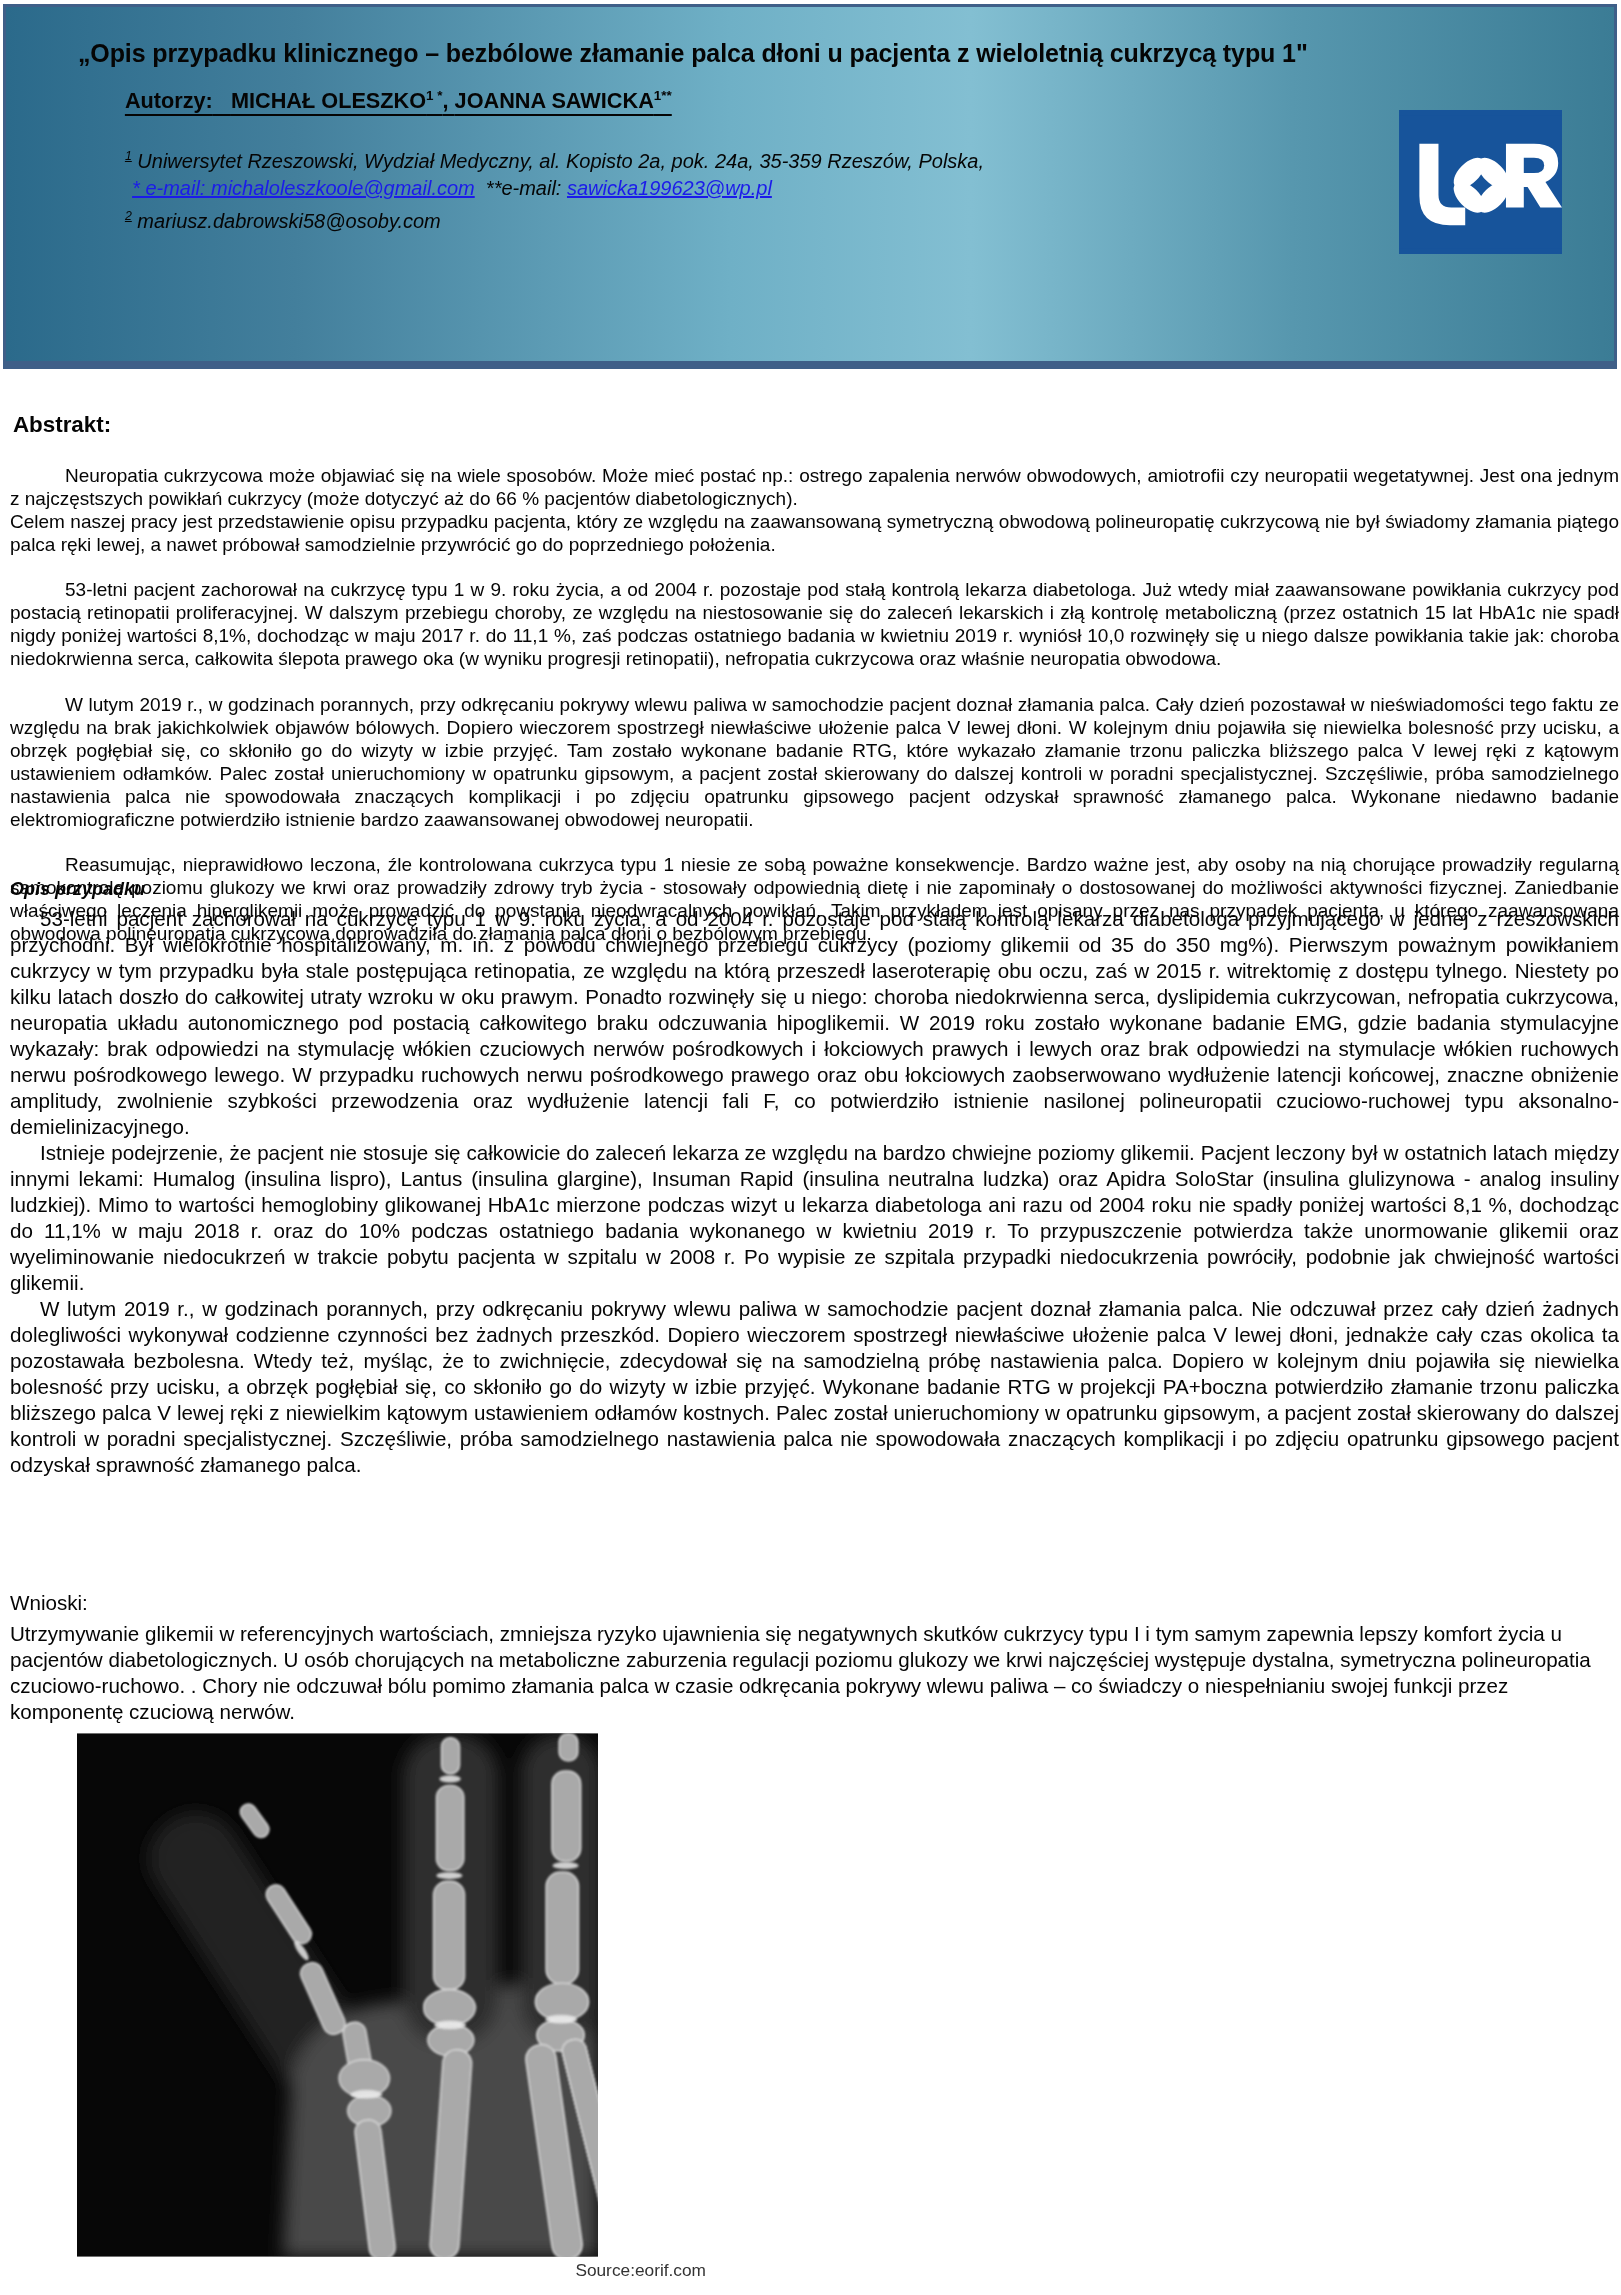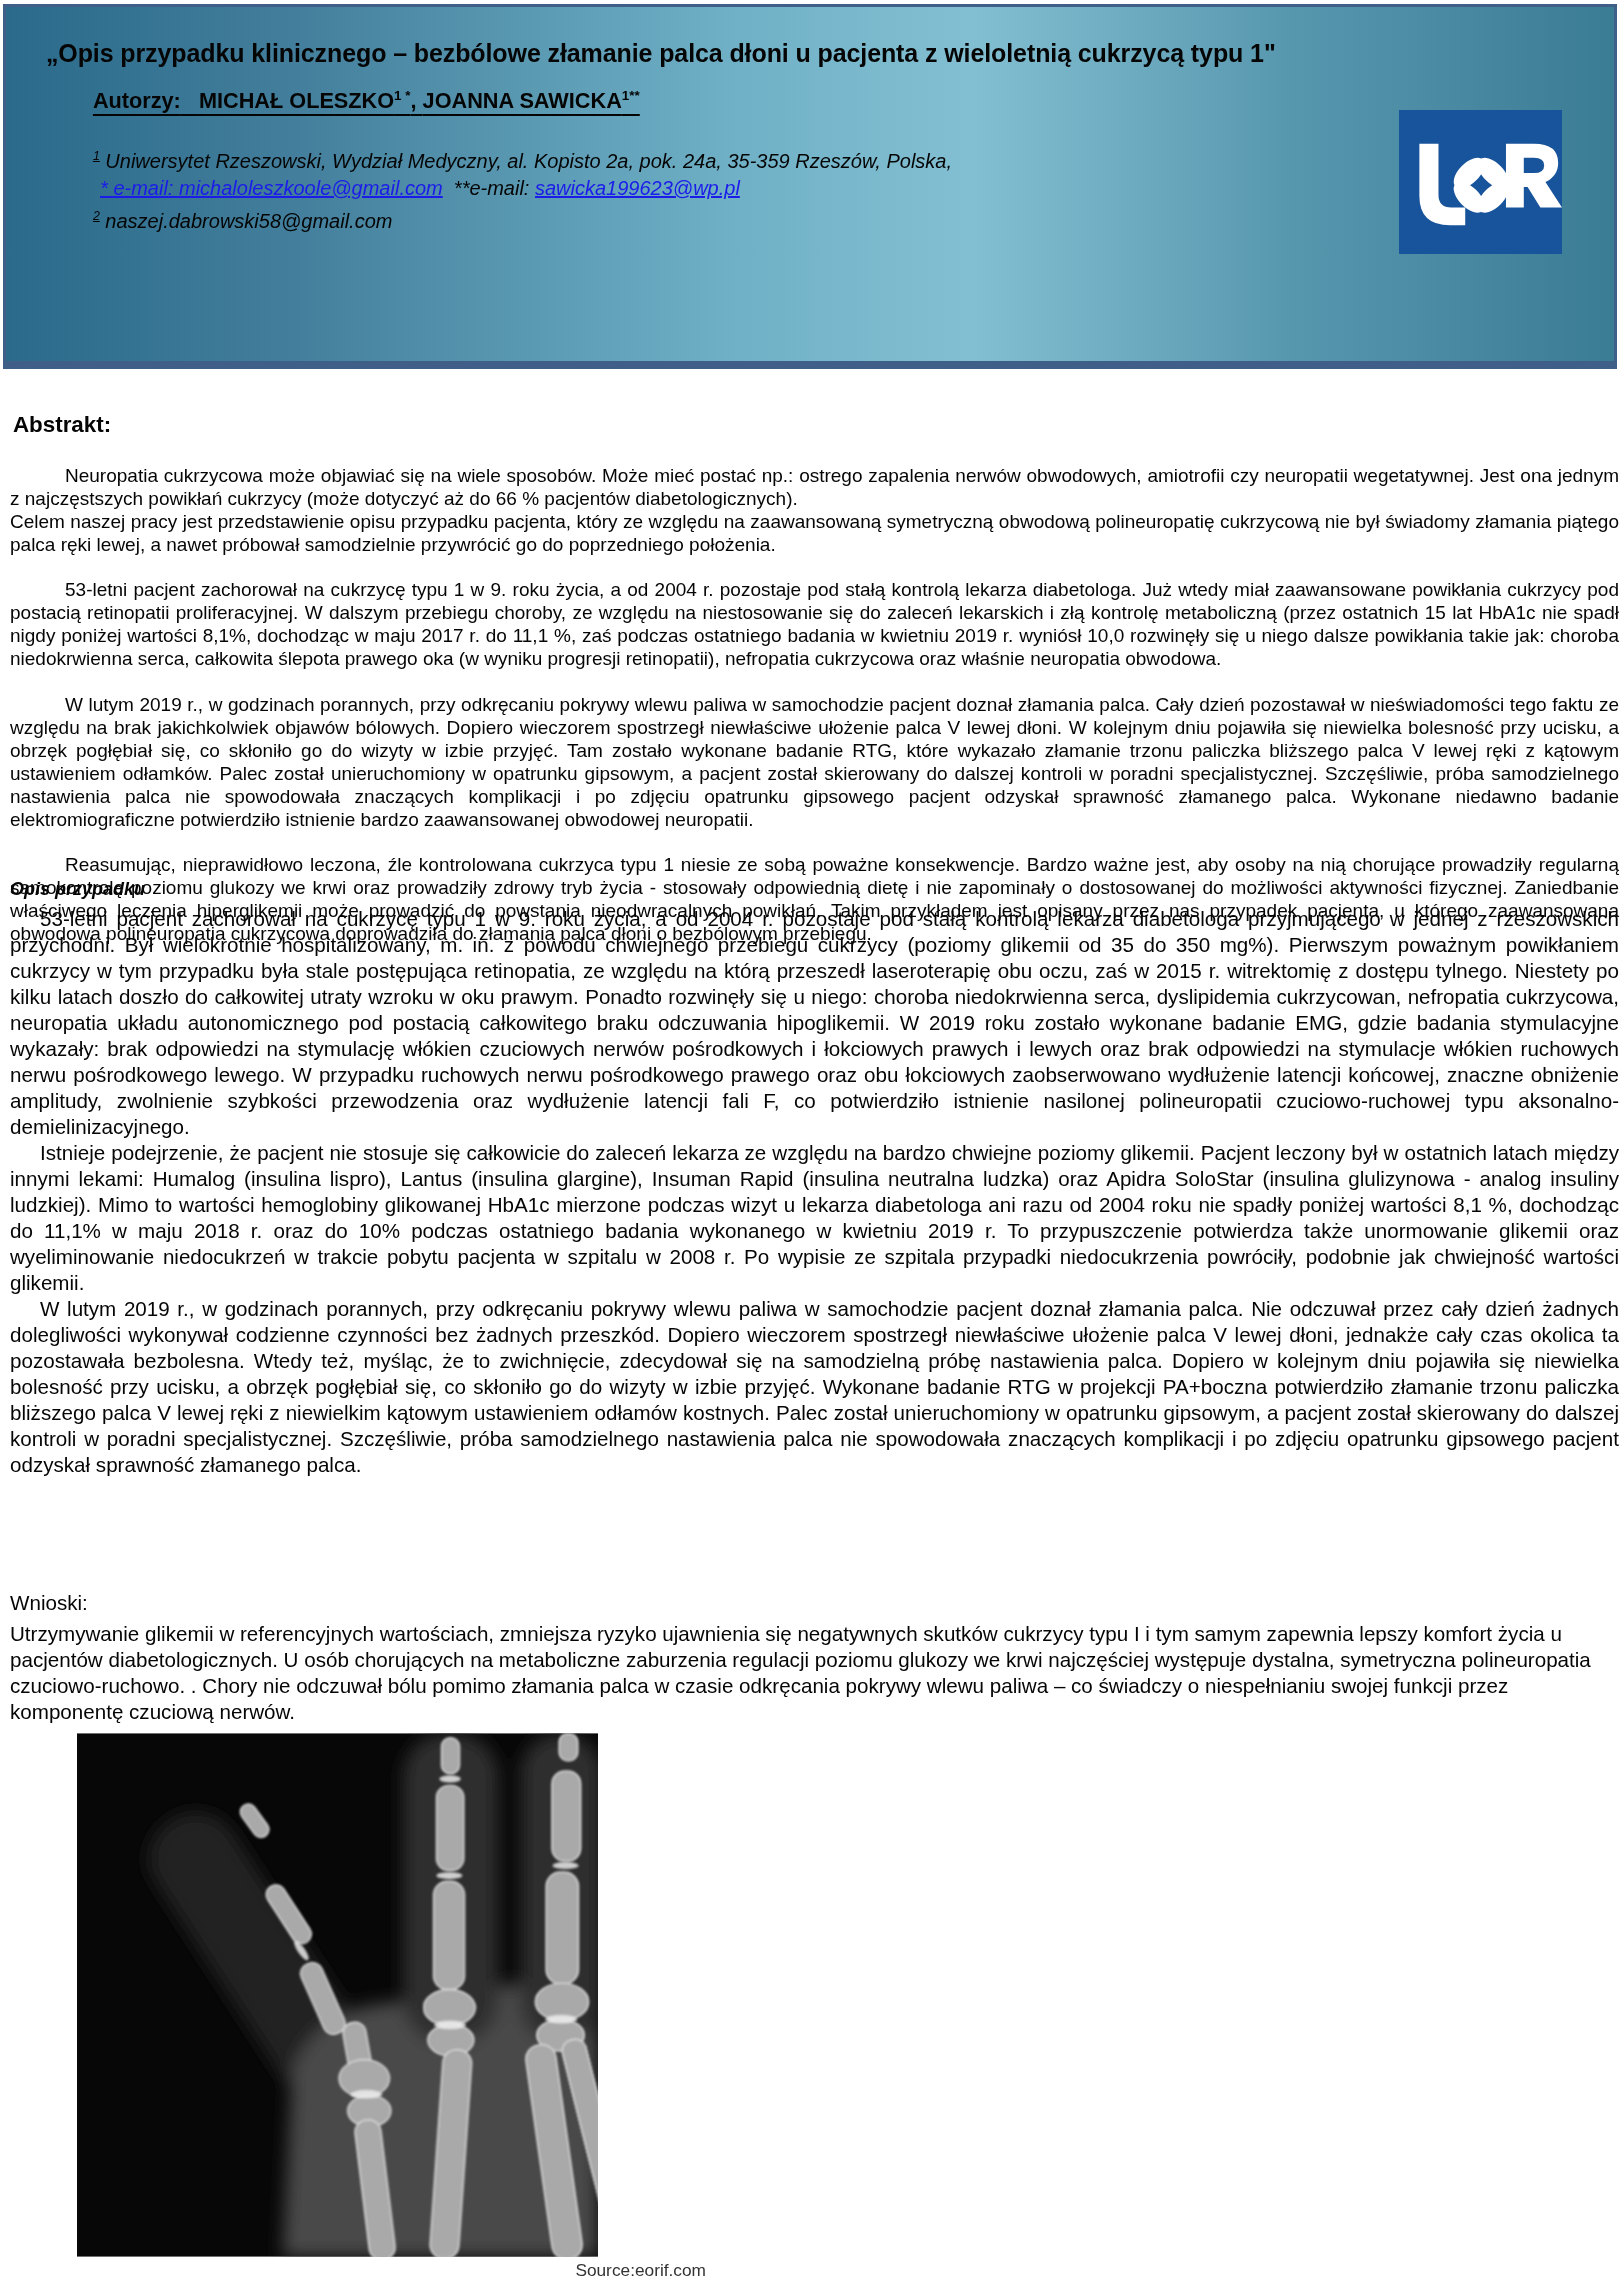--- a/index.html
+++ b/index.html
@@ -2,21 +2,21 @@
 <html style="font-size:11.6px"><head>
 <meta charset="utf-8">
 <style>
   html,body{margin:0;padding:0;background:#ffffff;}
   .poster{position:relative;width:1621px;height:2295px;background:#ffffff;overflow:hidden;
           font-family:"Liberation Sans",sans-serif;color:#050505;}
 
   
   .header{position:absolute;top:4.3px;left:2.9px;right:3.6px;height:365px;box-sizing:border-box;
           border:3.6px solid #3f5f88;border-bottom-width:8px;
-          background:linear-gradient(90deg,#2b6a8b 0%,#437f9c 18%,#6fb0c6 45%,#83bfd2 60%,#5797ae 80%,#3b7c95 100%);}
+          background:linear-gradient(90deg,#2b6a8b 0%,#437f9c 18%,#6fb0c6 45%,#83bfd2 60%,#5797ae 80%,#3b7c95 100%);padding-left:32px;}
   .title{padding:32px 0 0 40px;font-size:25px;font-weight:700;white-space:nowrap;letter-spacing:-0.1px;}
   .authors-line{margin:19.5px 0 0 87px;font-size:21.7px;font-weight:700;white-space:nowrap;}
   .authors-underline{text-decoration:underline;text-decoration-thickness:2.2px;text-underline-offset:5.8px;}
   .supervisor-line{margin:21.7px 0 0 87px;font-size:21px;font-style:italic;}
   .affil-block{margin:29px 0 16px 87px;font-size:20px;font-style:italic;line-height:27.4px;}
   .email-indent{margin-left:7.2px;}
   a.email-link{color:#1b1bea;text-decoration:underline;font-style:italic;}
   sup{font-size:62%;}
   sup.u{text-decoration:underline;}
   .logo{position:absolute;top:103px;right:52px;width:163px;height:144px;background:#17549b;}
@@ -59,21 +59,21 @@
     </div>
 
 
     <div class="affil-block">
       <div><sup class="u">1</sup><span> Uniwersytet Rzeszowski, Wydział Medyczny, al. Kopisto 2a, pok. 24a, 35-359 Rzeszów, Polska,</span></div>
       <div class="email-indent">
         <a class="email-link" href="#">* e-mail: michaloleszkoole@gmail.com</a>&nbsp;
         <span>**e-mail:</span>
         <a class="email-link" href="#">sawicka199623@wp.pl</a>
       </div>
-      <div><sup class="u">2</sup><span> naszej.dabrowski58@gmail.com</span></div>
+      <div><sup class="u">2</sup><span> mariusz.dabrowski58@osoby.com</span></div>
     </div>
 
     <div class="logo">
       <svg viewBox="0 0 128 104" aria-hidden="true">
         <rect width="128" height="104" fill="#17549b"></rect>
         <path d="M16 22 h15 v40 q0 10 10 10 h11 v14 H40 q-24 0 -24 -23 z" fill="#ffffff"></path>
         <g fill="#ffffff">
           <ellipse cx="55" cy="45" rx="15" ry="8" transform="rotate(-45 55 45)"></ellipse>
           <ellipse cx="74" cy="45" rx="15" ry="8" transform="rotate(45 74 45)"></ellipse>
           <ellipse cx="55" cy="64" rx="15" ry="8" transform="rotate(45 55 64)"></ellipse>

